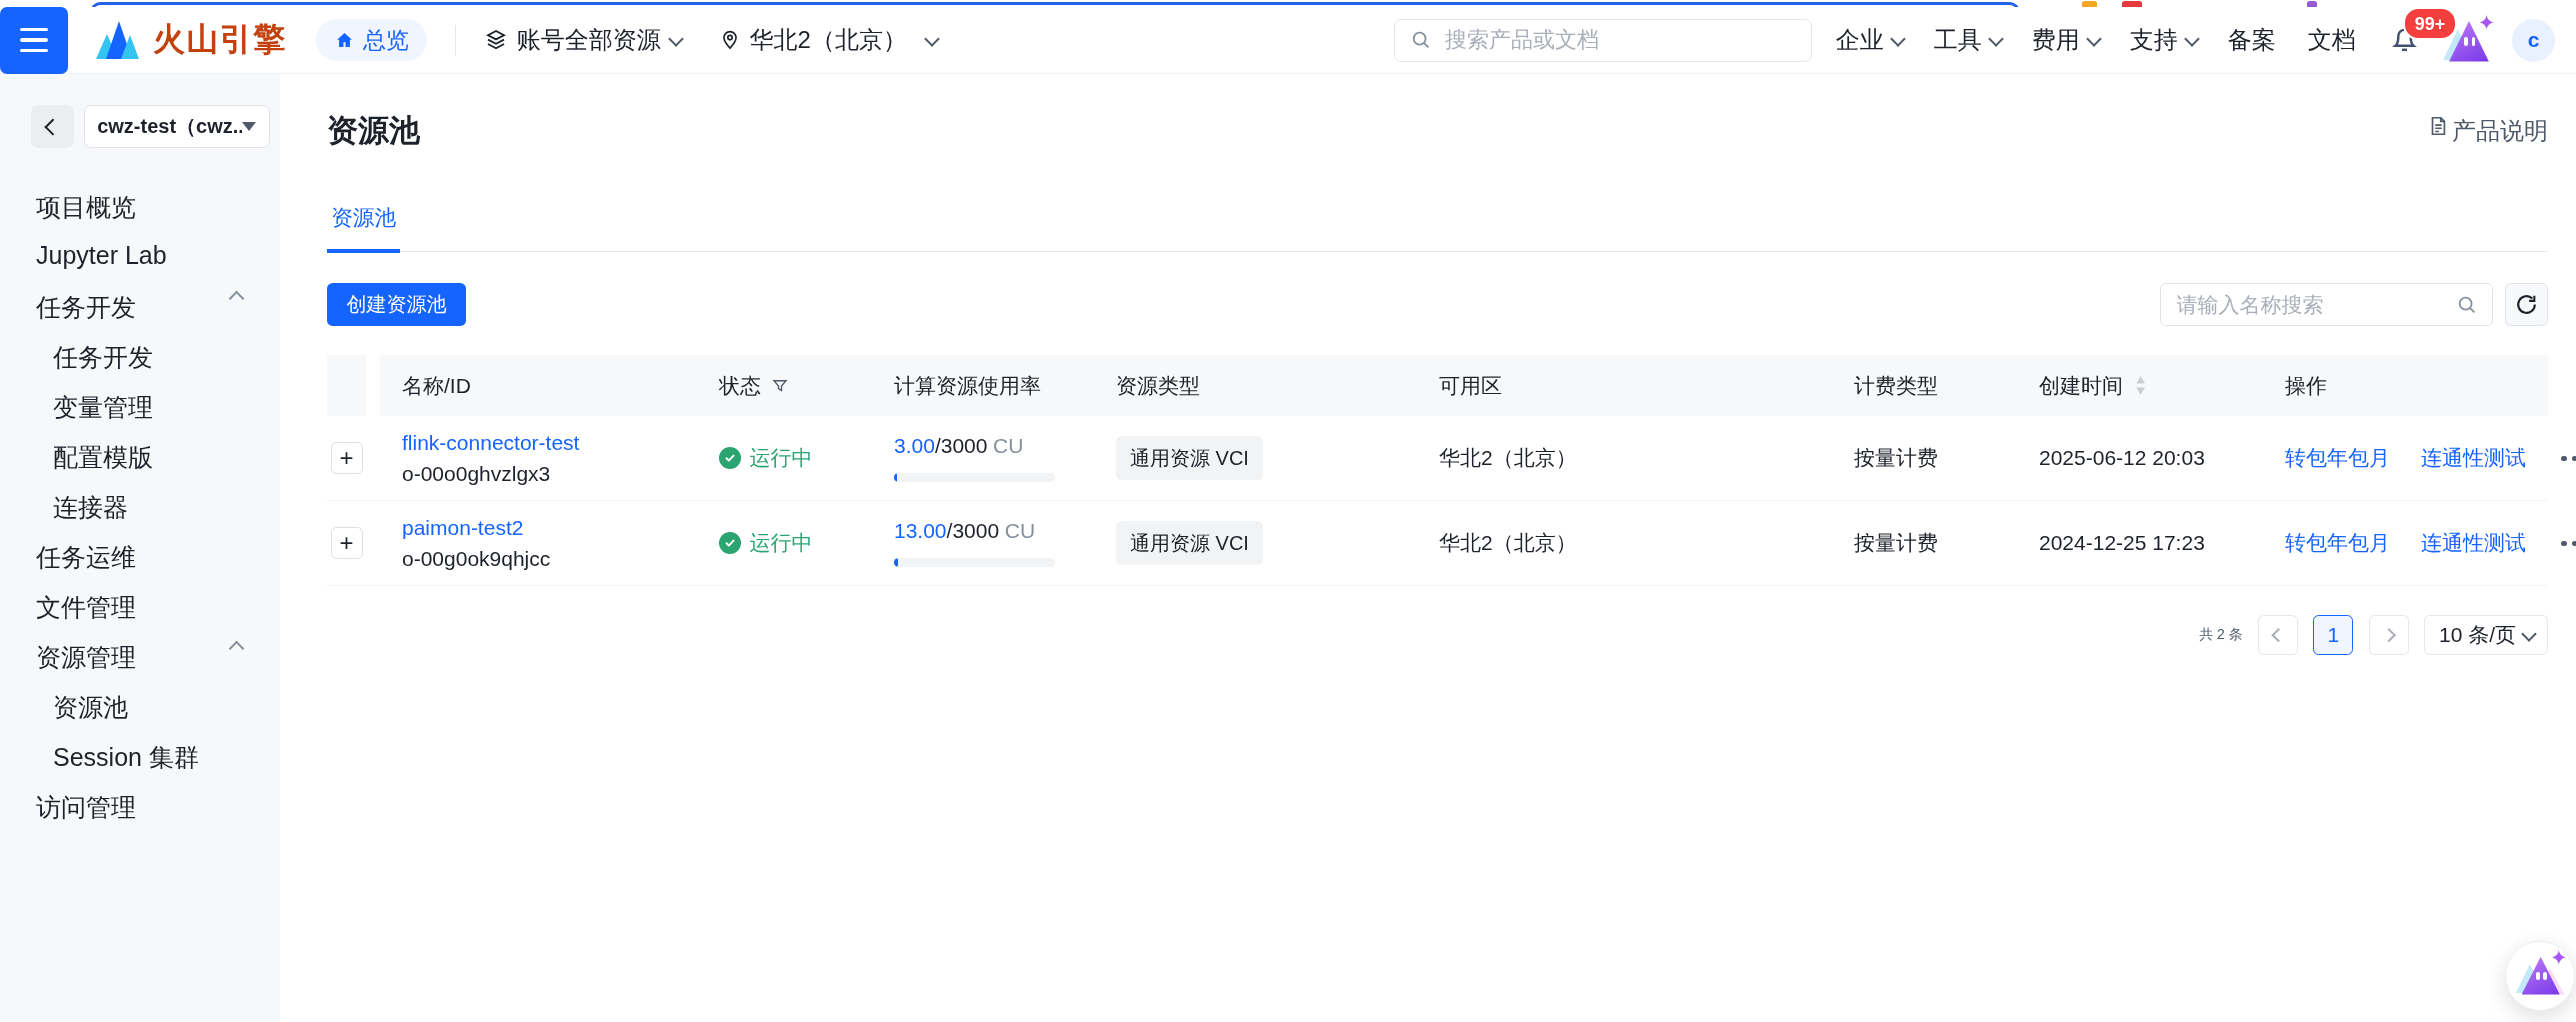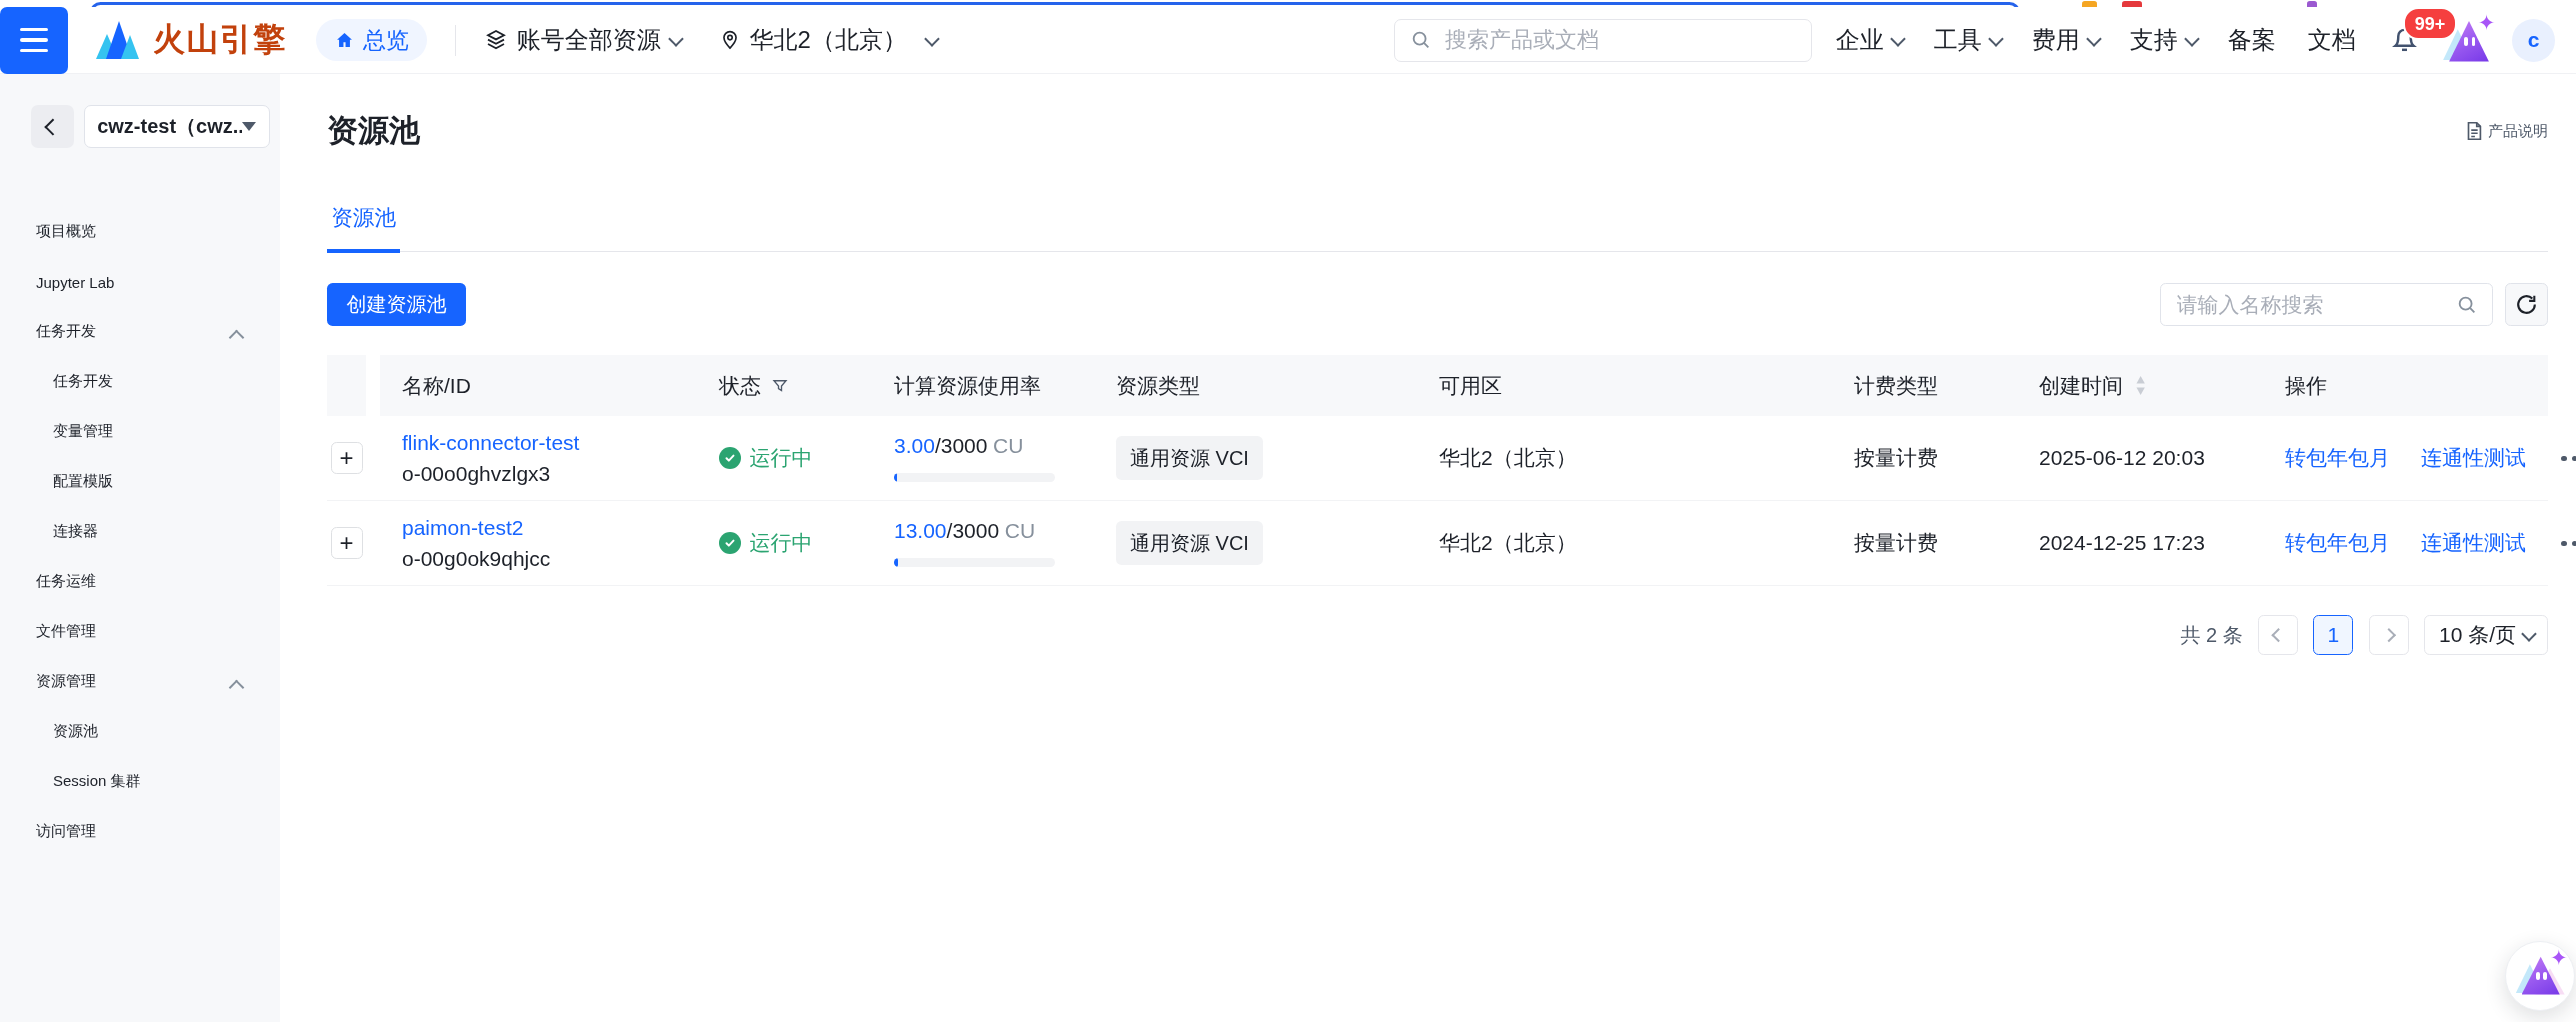--- a/index.html
+++ b/index.html
@@ -56,29 +56,29 @@
 
   
   .sidebar{position:absolute;top:74px;left:0;width:280px;bottom:0;background:#F7F8FA;box-sizing:border-box;z-index:40}
   .proj-row{display:flex;align-items:center;gap:9.7px;margin:31px 0 0 31px}
   .back-btn{width:43px;height:43px;background:#ECEDF1;border:none;border-radius:7px;display:flex;align-items:center;justify-content:center;cursor:pointer}
   .chev-left{display:inline-block;width:9.7px;height:9.7px;border-left:2.8px solid #1D2129;border-bottom:2.8px solid #1D2129;transform:rotate(45deg)}
   .proj-select{display:flex;align-items:center;justify-content:space-between;width:186px;height:43px;background:#fff;border:1.4px solid #E0E3EA;border-radius:7px;padding:0 12.5px;box-sizing:border-box;cursor:pointer}
   .proj-label{font-size:20px;font-weight:700;color:#1D2129;white-space:nowrap;overflow:hidden}
   .tri-down{width:0;height:0;border-left:7.7px solid transparent;border-right:7.7px solid transparent;border-top:9.7px solid #4E5969}
   .side-nav{margin-top:43px}
-  .nav-item{height:50px;display:flex;align-items:flex-end;justify-content:space-between;padding:0 36px;font-size:15px;color:#1D2129;cursor:pointer}
+  .nav-item{height:50px;display:flex;align-items:flex-start;justify-content:space-between;padding:0 36px;font-size:25px;color:#1D2129;cursor:pointer}
   .nav-item.sub{padding-left:53px}
   .chev-up{display:inline-block;width:9px;height:9px;border-left:2.1px solid #86909C;border-top:2.1px solid #86909C;transform:rotate(45deg) translateY(2.8px)}
 
   
   .main{position:absolute;left:280px;top:74px;right:0;bottom:0;background:#fff;box-sizing:border-box;padding:36px 28px 0 47px;overflow:hidden}
   .title-row{display:flex;align-items:center;justify-content:space-between}
   .page-title{font-size:31px;font-weight:600;margin:0;color:#1D2129}
-  .doc-link{display:flex;align-items:center;gap:3px;font-size:15px;color:#4E5969;cursor:pointer}
+  .doc-link{display:flex;align-items:flex-start;gap:3px;font-size:24px;color:#4E5969;cursor:pointer}
   .tabs-row{margin-top:51px;border-bottom:1.4px solid #E5E6EB}
   .tab{display:inline-block;font-size:21.6px;color:#1664FF;font-weight:500;padding:0 4.2px 16.7px 4.2px;border-bottom:4.2px solid #1664FF;margin-bottom:-1.4px;cursor:pointer}
   .toolbar{margin-top:31px;display:flex;align-items:flex-start;justify-content:space-between}
   .btn-primary{height:43px;padding:0 19.5px;background:#1664FF;color:#fff;font-size:20px;border:none;border-radius:5.6px;cursor:pointer;font-family:inherit}
   .toolbar-right{display:flex;align-items:center;gap:12.5px}
   .filter-input{display:flex;align-items:center;width:333px;height:43px;border:1.4px solid #E0E3EA;border-radius:5.6px;padding:0 14px;box-sizing:border-box}
   .filter-input input{border:none;outline:none;flex:1;font-size:21px;color:#1D2129;background:transparent;font-family:inherit}
   .filter-input input::placeholder{color:#A9AEB8}
   .refresh-btn{width:43px;height:43px;border:1.4px solid #E0E3EA;background:#F7F8FA;border-radius:5.6px;display:flex;align-items:center;justify-content:center;cursor:pointer}
 
@@ -105,21 +105,21 @@
   .usage-bar i{display:block;height:100%;background:#1664FF;border-radius:4.9px}
   .fill-a{width:2.8px}.fill-b{width:4.2px}
   .type-badge{display:inline-block;background:#F2F3F5;border-radius:5.6px;padding:8.4px 14px;font-size:20px;color:#1D2129}
   .actions-cell{display:flex;align-items:center;gap:31px}
   .action-link{color:#1664FF;font-size:21px;text-decoration:none;cursor:pointer;white-space:nowrap}
   .dots{display:flex;gap:4.9px;cursor:pointer;padding:4.2px}
   .dots i{width:5.6px;height:5.6px;border-radius:50%;background:#4E5969}
 
   
   .pager{margin-top:29px;display:flex;align-items:center;justify-content:flex-end;gap:15.3px}
-  .pager-total{font-size:20px;color:#4E5969}
+  .pager-total{font-size:14px;color:#4E5969}
   .pg-btn{width:40px;height:40px;border:1.4px solid #E5E6EB;background:#fff;border-radius:5.6px;display:flex;align-items:center;justify-content:center;cursor:pointer;box-sizing:border-box}
   .pg-chev{display:inline-block;width:8.4px;height:8.4px;border-right:2.1px solid #A9AEB8;border-bottom:2.1px solid #A9AEB8}
   .pg-prev .pg-chev{transform:rotate(135deg)}
   .pg-next .pg-chev{transform:rotate(-45deg)}
   .pg-current{border-color:#1664FF;background:#F0F6FF;color:#1664FF;font-size:21px}
   .page-size{display:flex;align-items:center;justify-content:space-between;width:124px;height:40px;border:1.4px solid #E5E6EB;border-radius:5.6px;padding:0 14px;box-sizing:border-box;font-size:21px;color:#1D2129;cursor:pointer}
 
   
   .ai-fab{position:absolute;left:2505px;top:941px;width:68px;height:68px;border-radius:50%;background:#fff;border:1.4px solid #EDEFF3;box-shadow:0 7px 21px rgba(29,33,41,.14);cursor:pointer;z-index:70}
   .ai-fab .mascot{position:absolute;left:9.7px;top:11px;width:49px;height:43px}

